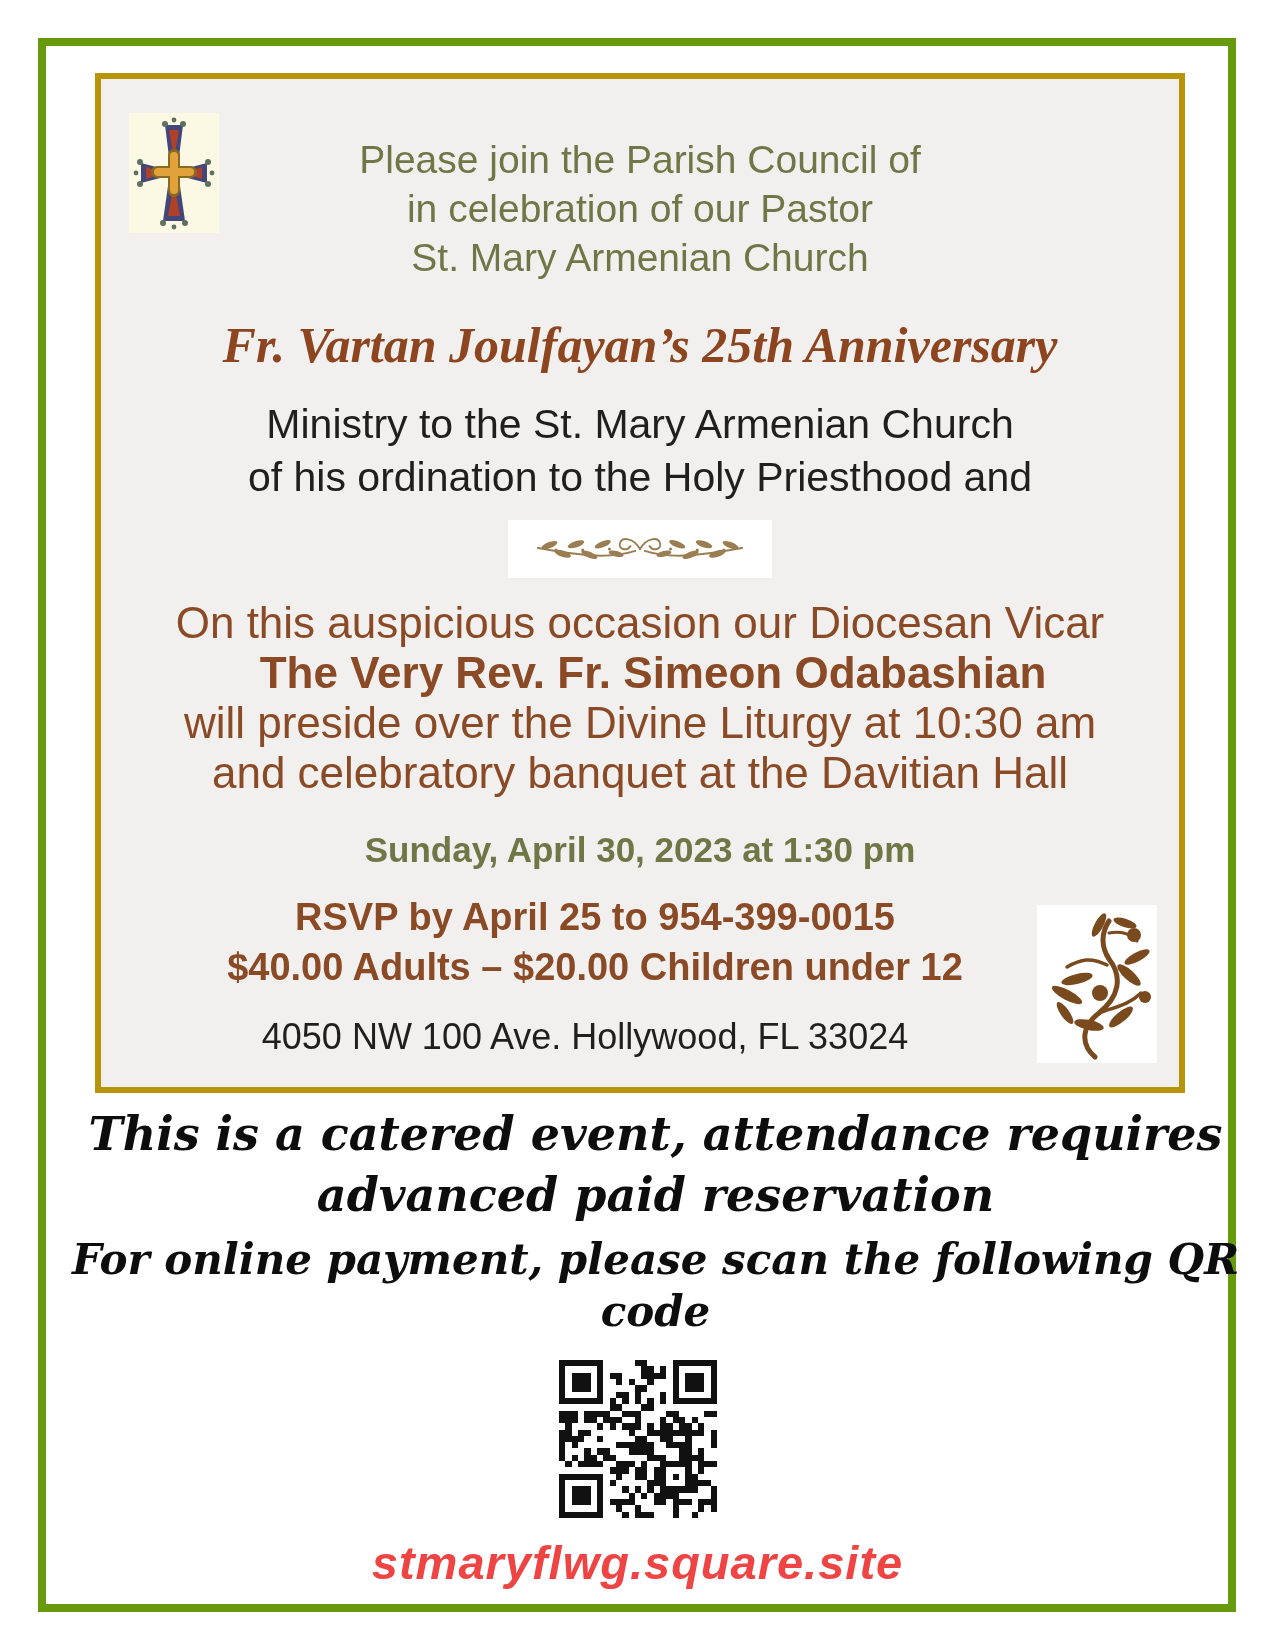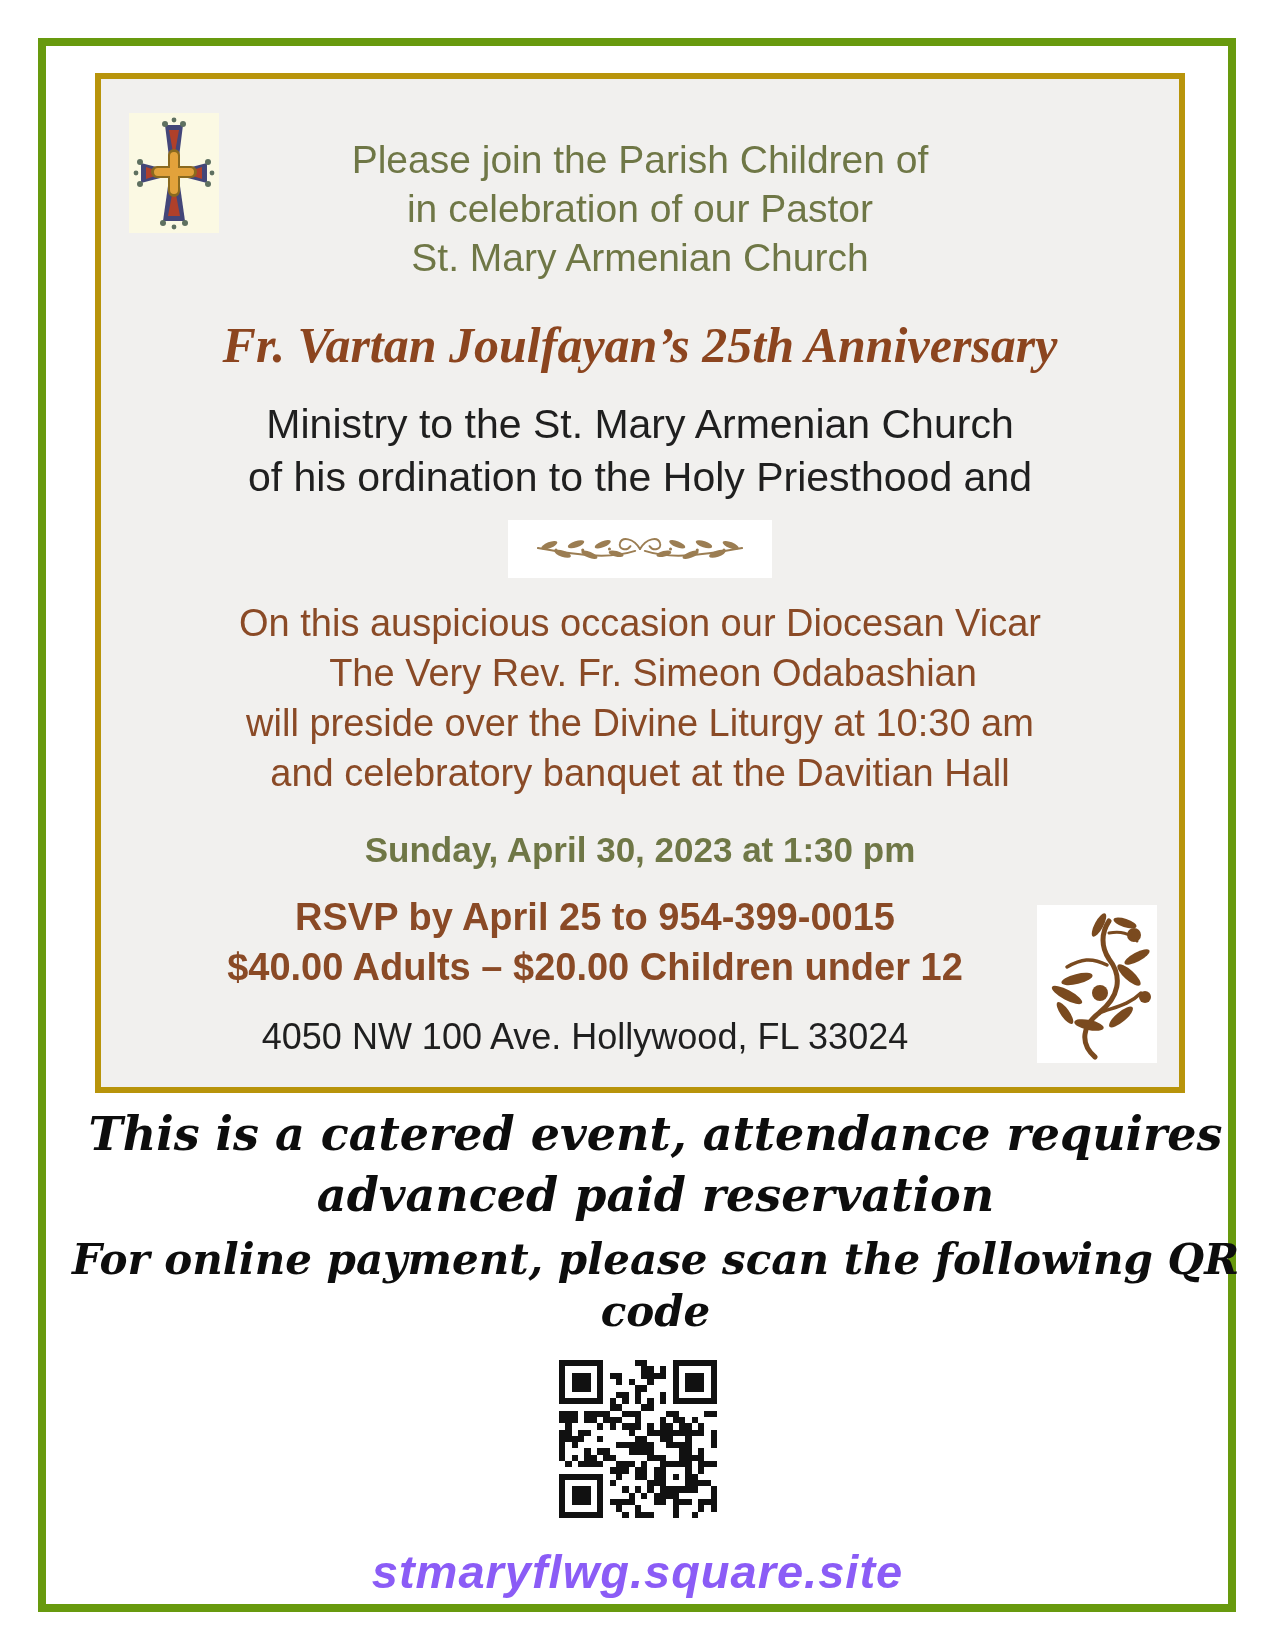--- a/index.html
+++ b/index.html
@@ -61,24 +61,24 @@
   }
 
   .divider-wrap {
     margin:16px auto 0; width:264px; height:58px;
     background:#ffffff;
     display:flex; align-items:center; justify-content:center;
   }
 
   .occasion {
     margin-top:20px;
-    font-size:38px; line-height:50px;
+    font-size:44px; line-height:50px;
     color:var(--brown_text);
   }
-  .occasion .bold-line { font-weight:normal;padding-left:26px; }
+  .occasion .bold-line { font-weight:bold;padding-left:26px; }
 
   .datetime {
     margin-top:24px;
     font-size:35px; line-height:56px;
     font-weight:600;
     color:var(--olive_text);
   }
 
   .rsvp-block {
     margin-top:14px;
@@ -100,25 +100,25 @@
     text-align:center; color:#0d0d0d;
   }
   .script-text {
     font-family:"DejaVu Serif", cursive;
     font-style:italic; font-weight:bold;margin-left:36px;
   }
   .catered { font-size:46px; line-height:61px; }
   .qr-instruction { font-size:42px; line-height:52px; margin-top:8px; }
   .qr-box { margin:22px auto 0; width:158px; height:158px; }
   .website {
-    margin-top:26px;
+    margin-top:17px;
     font-size:47px;
     font-style:italic; font-weight:bold;
     letter-spacing:1px;
-    color:#8b5cf6;
+    color:#ef4444;
     text-align:center;
   }
 </style>
 </head>
 <body>
 
 <div class="page">
   <div class="outer-border"></div>
 
   <div class="panel">
@@ -181,21 +181,21 @@
           <ellipse cx="88" cy="18" rx="12" ry="4.2" transform="rotate(18 88 18)"></ellipse>
           <ellipse cx="28" cy="108" rx="13" ry="4.4" transform="rotate(55 28 108)"></ellipse>
           <circle cx="97" cy="30" r="7"></circle>
           <circle cx="63" cy="88" r="8"></circle>
           <circle cx="108" cy="92" r="6"></circle>
         </g>
       </svg>
     </div>
 
     <div class="intro">
-      <div>Please join the Parish Children of</div>
+      <div>Please join the Parish Council of</div>
       <div>in celebration of our Pastor</div>
       <div>St. Mary Armenian Church</div>
     </div>
 
     <div class="title">Fr. Vartan Joulfayan’s 25th Anniversary</div>
 
     <div class="subtitle">
       <div>Ministry to the St. Mary Armenian Church</div>
       <div>of his ordination to the Holy Priesthood and</div>
     </div>

